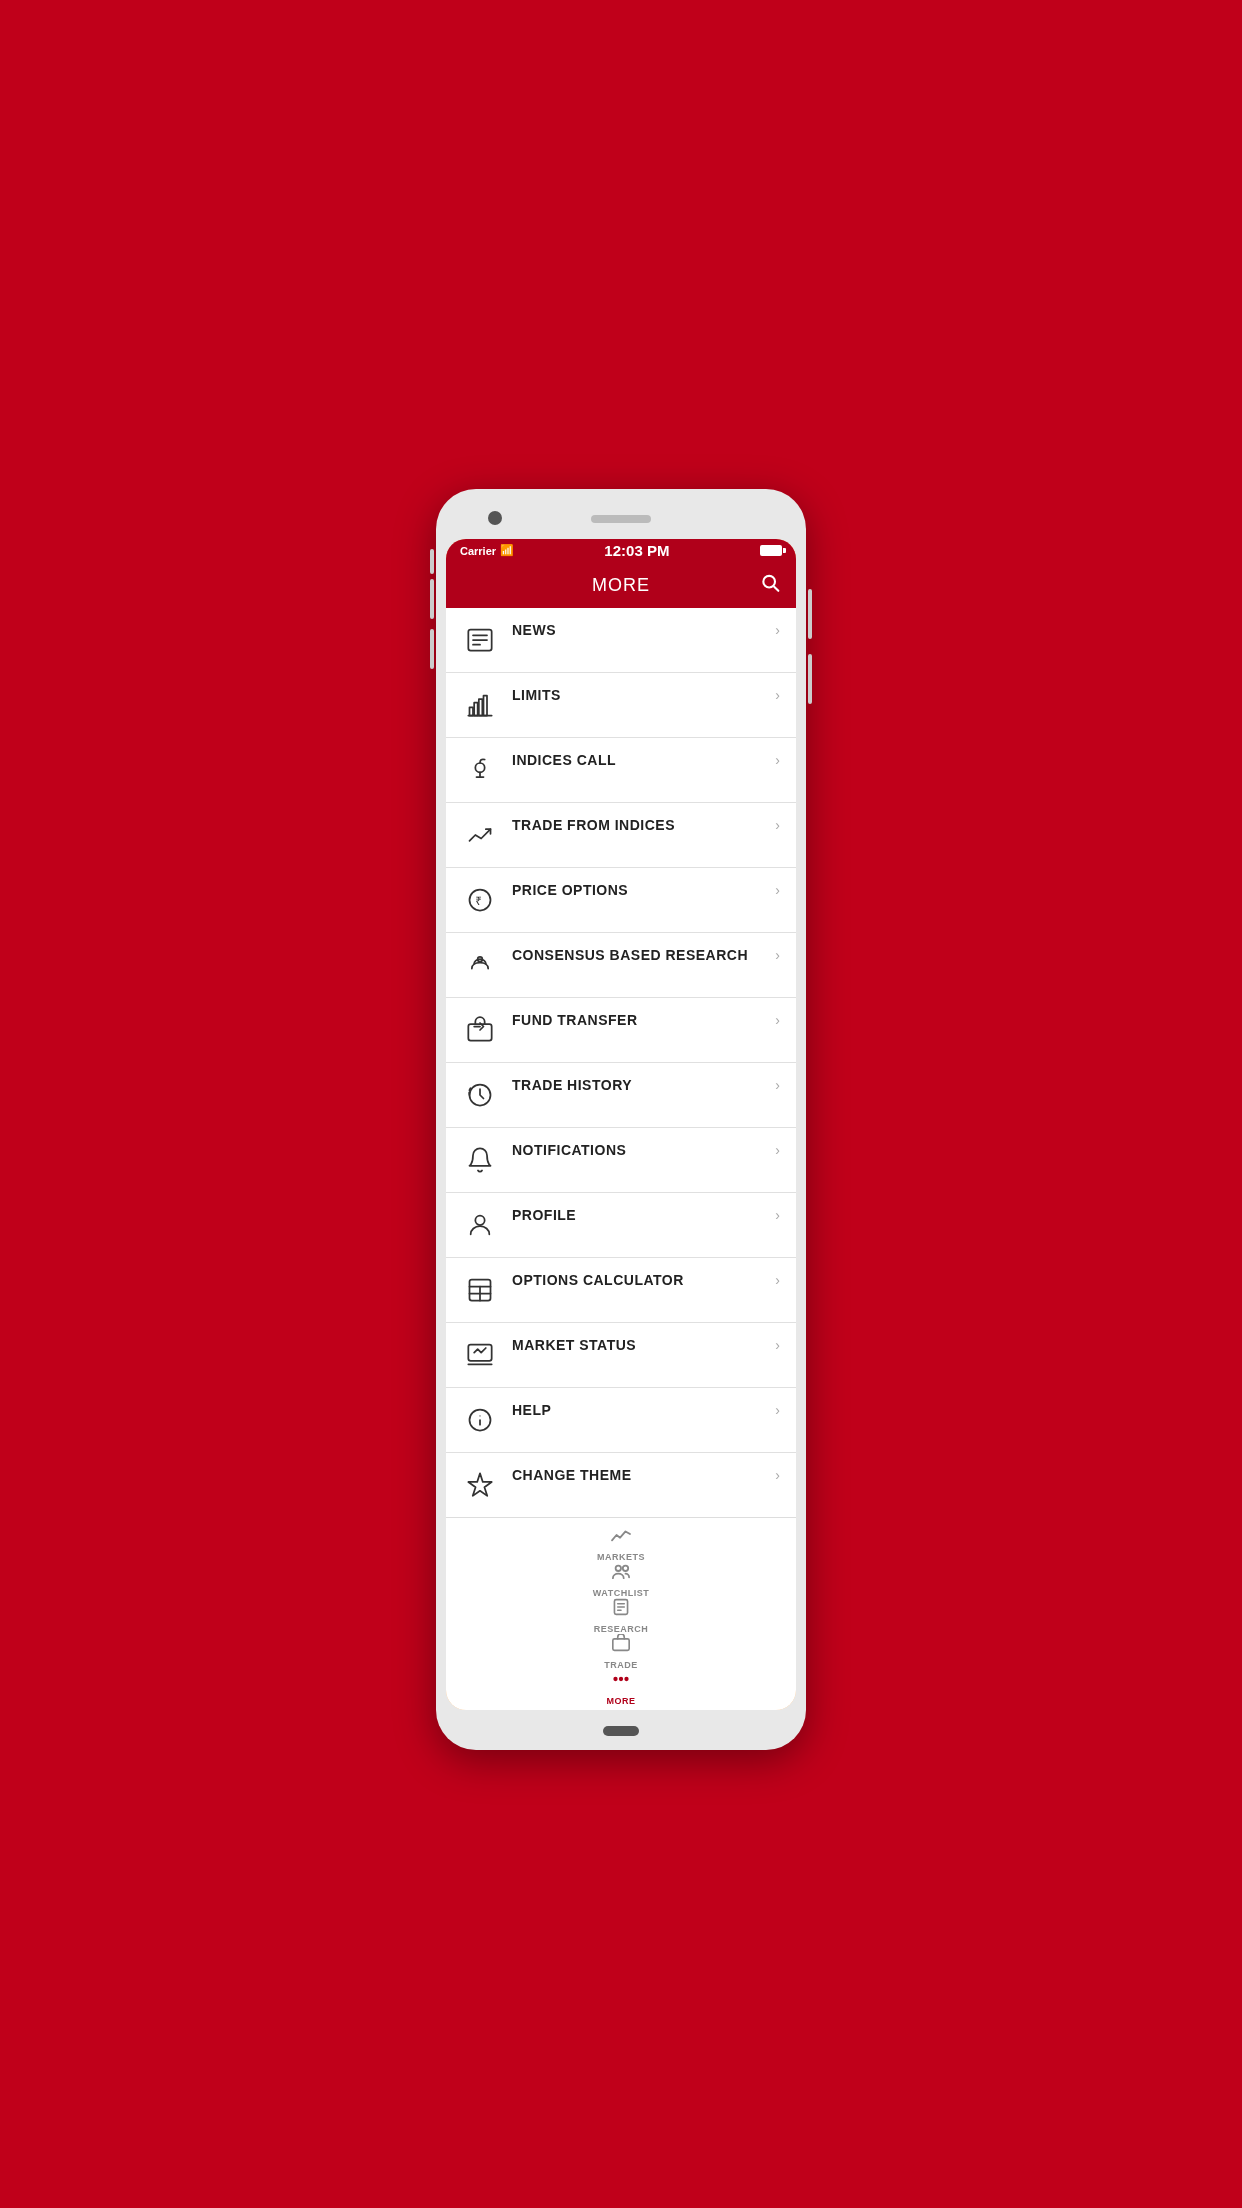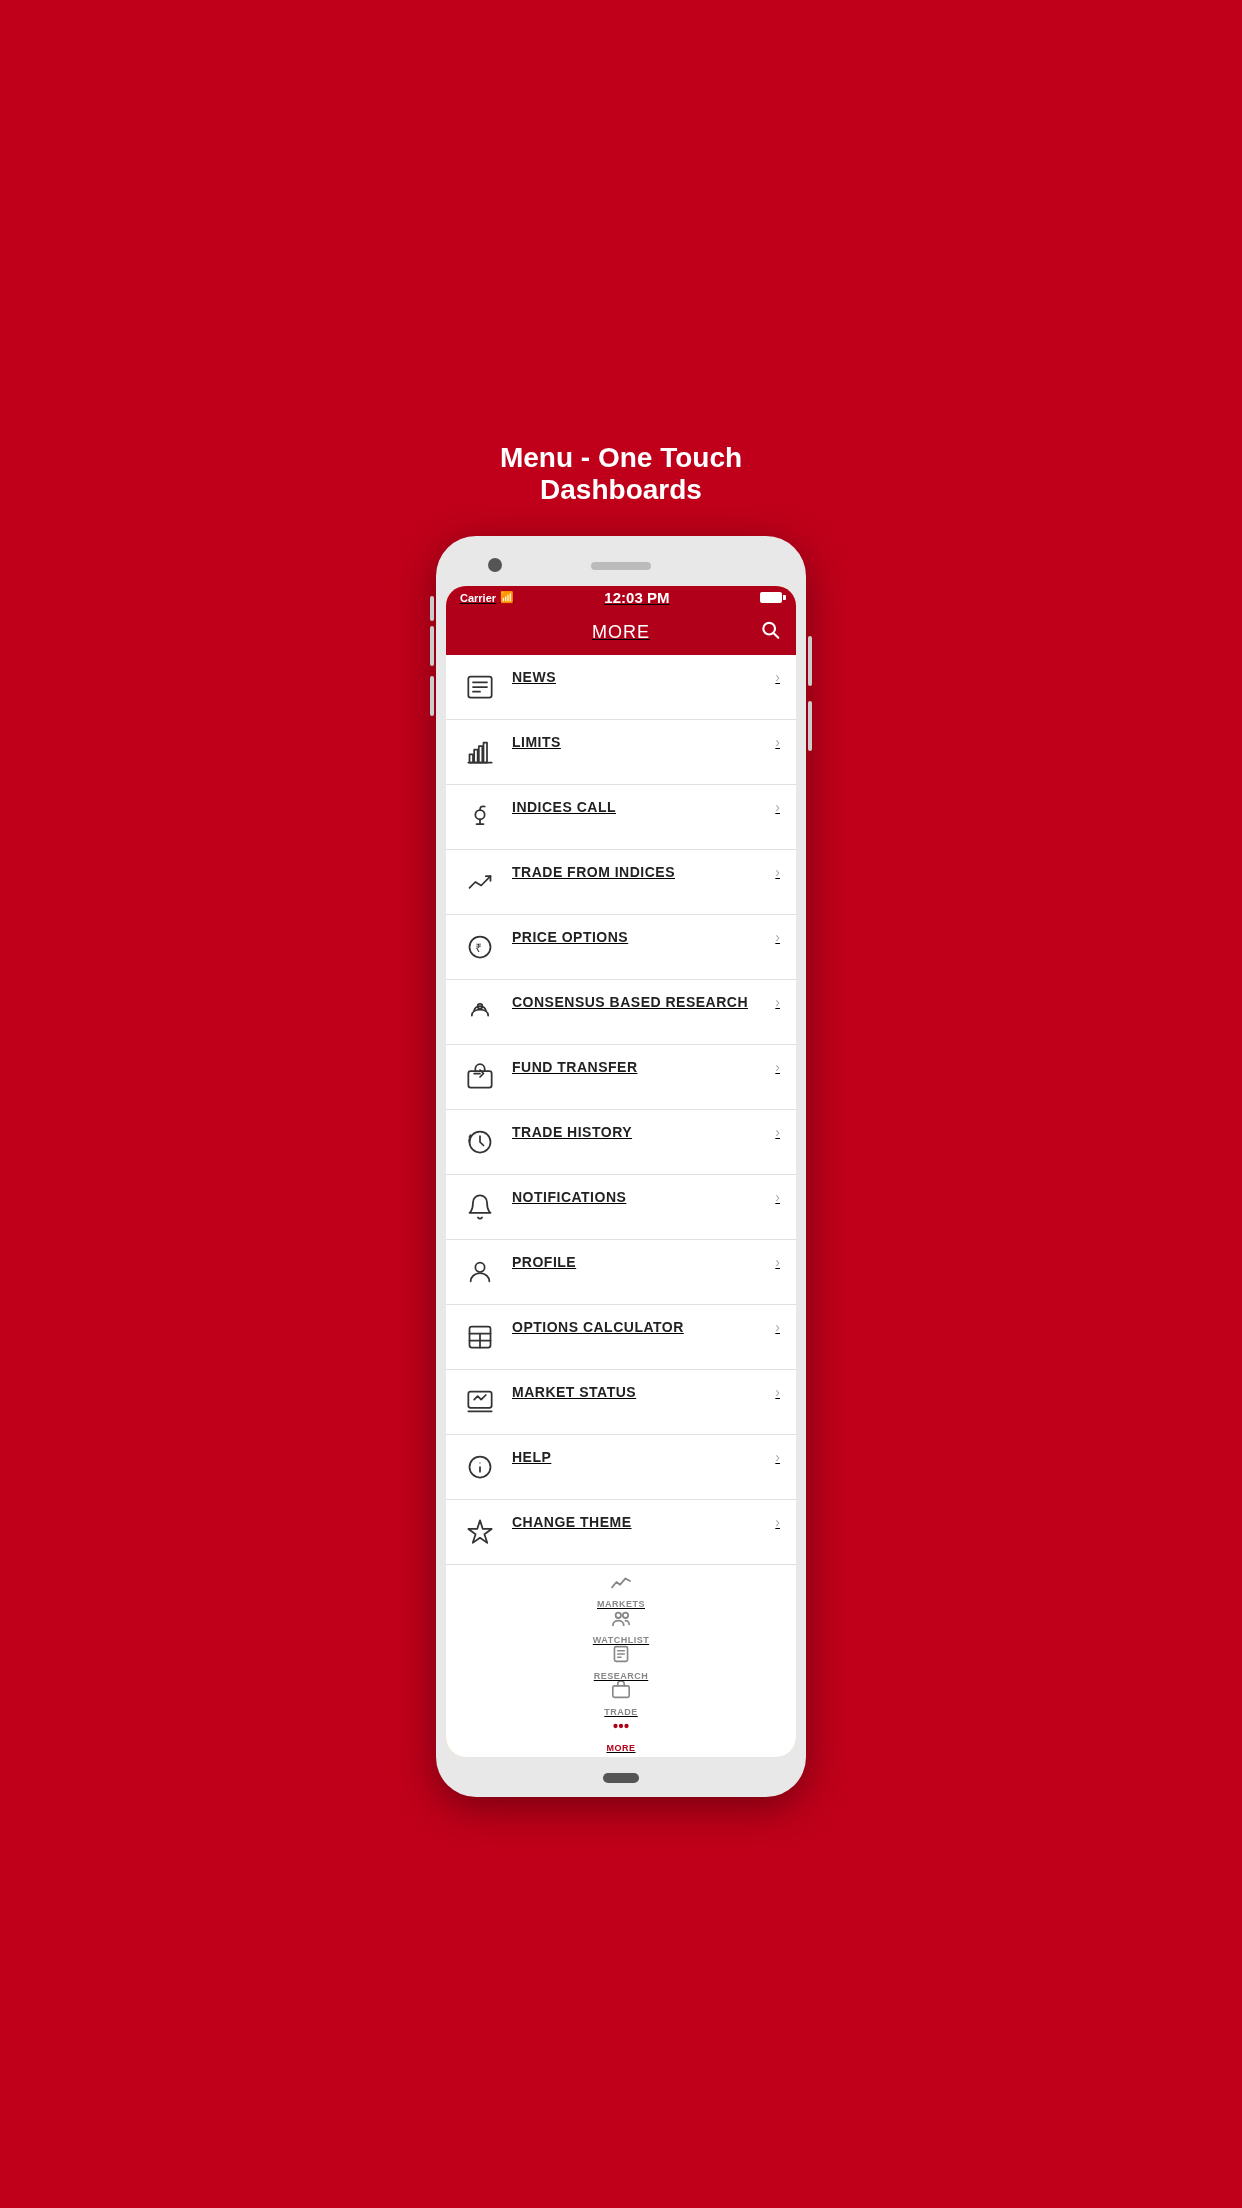--- a/index.html
+++ b/index.html
@@ -65,21 +65,20 @@
       bottom: 14px;
       left: 50%;
       transform: translateX(-50%);
     }
     .phone-screen {
       background: #fdba74;
       border-radius: 20px;
       overflow: hidden;
       margin-top: 30px;
       margin-bottom: 20px;
-      text-decoration: underline;
     }
     
     .status-bar {
       background-color: #b0001a;
       display: flex;
       justify-content: space-between;
       align-items: center;
       padding: 6px 14px;
       height: 24px;
     }
@@ -237,21 +236,20 @@
       border-radius: 2px;
     }
     .phone-side-btn-left.vol1 { top: 90px; height: 40px; }
     .phone-side-btn-left.vol2 { top: 140px; height: 40px; }
     .phone-side-btn-left.mute { top: 60px; height: 25px; }
   </style>
 </head>
 <body>
 
 <div class="page-wrapper">
-  <div class="page-title">Menu - One Touch Dashboards</div>
 
   <div class="phone-frame">
     <div class="phone-camera"></div>
     <div class="phone-speaker"></div>
     <div class="phone-side-btn top"></div>
     <div class="phone-side-btn mid"></div>
     <div class="phone-side-btn-left mute"></div>
     <div class="phone-side-btn-left vol1"></div>
     <div class="phone-side-btn-left vol2"></div>
 

